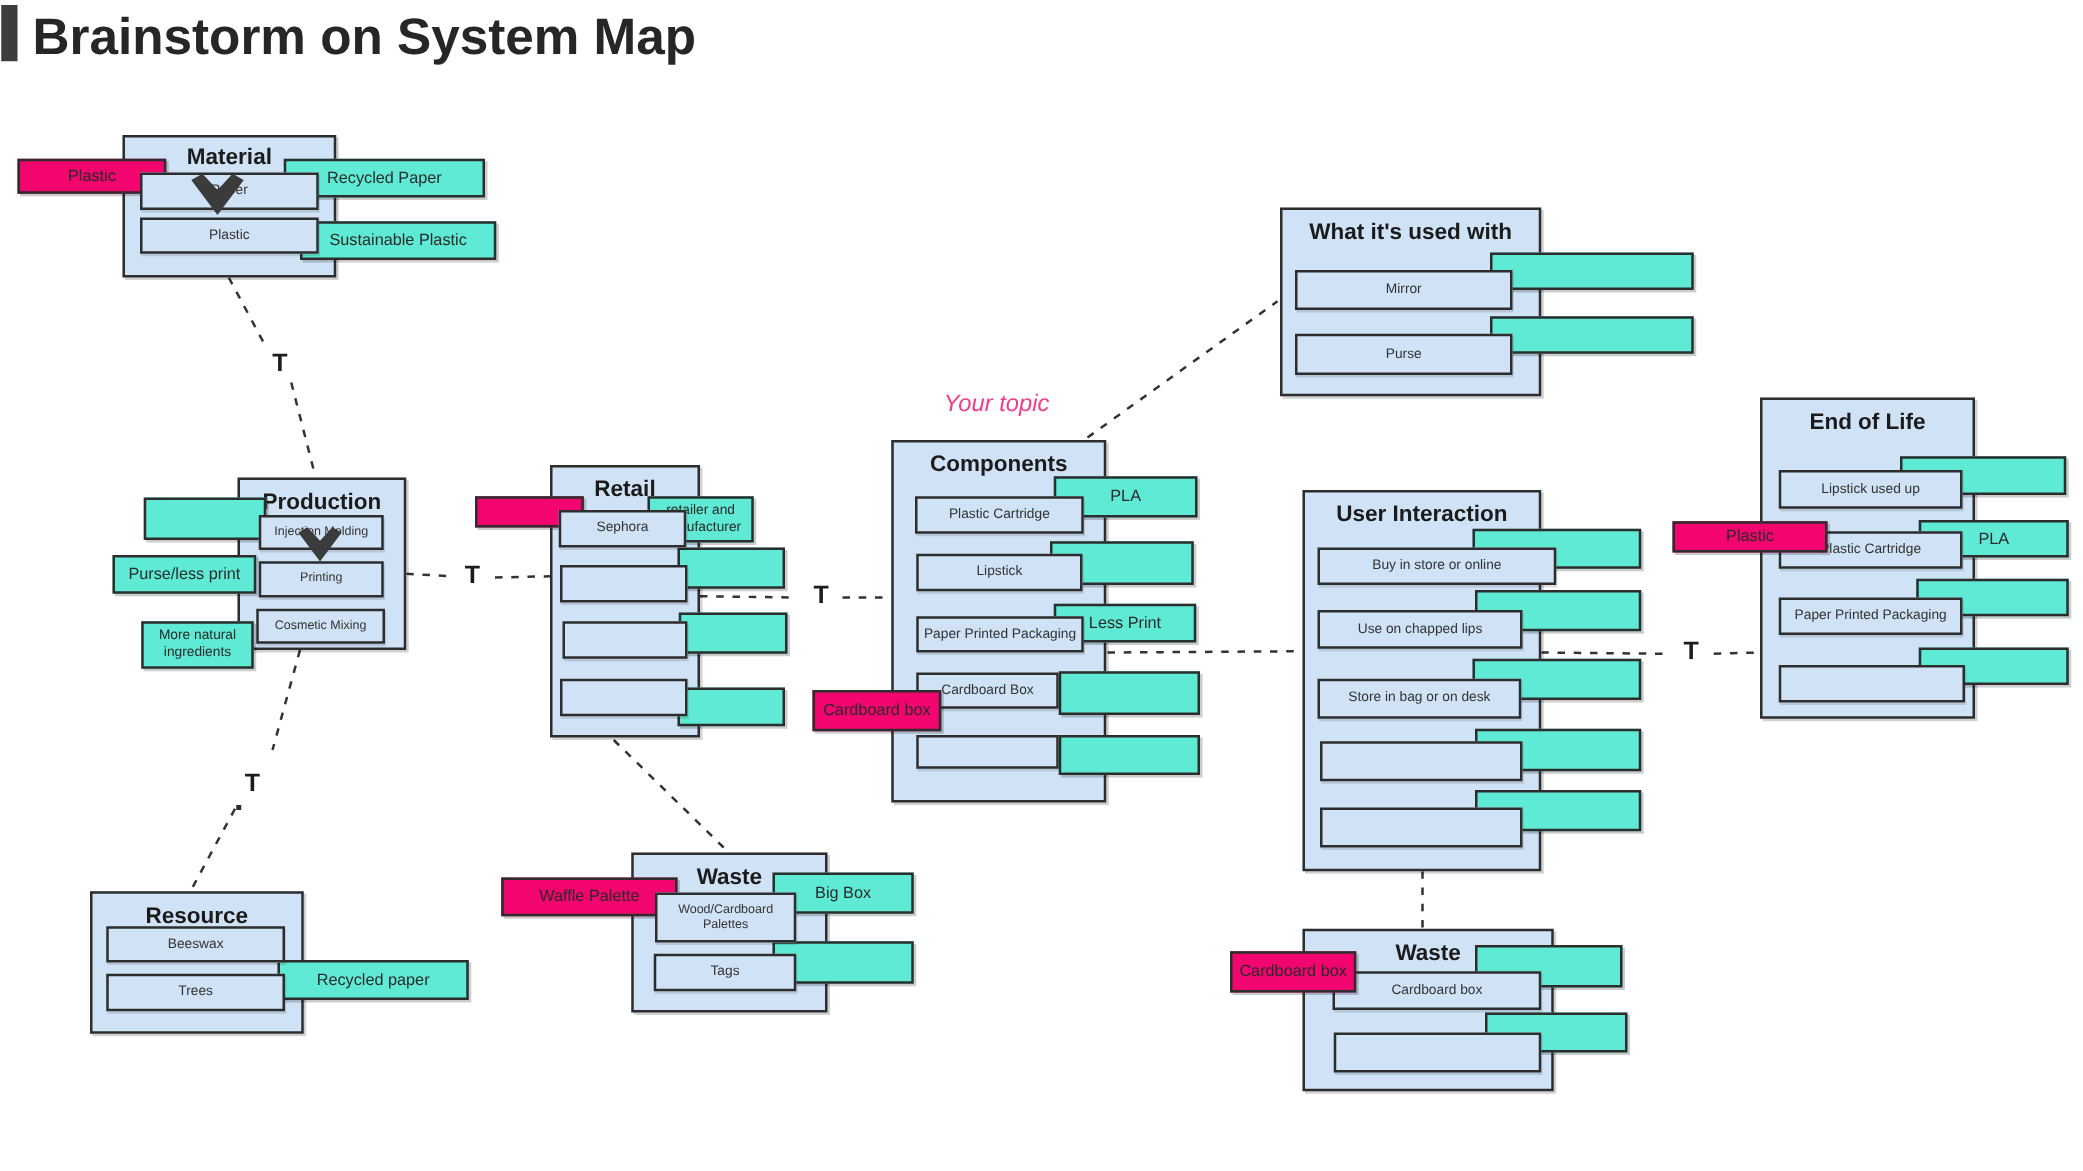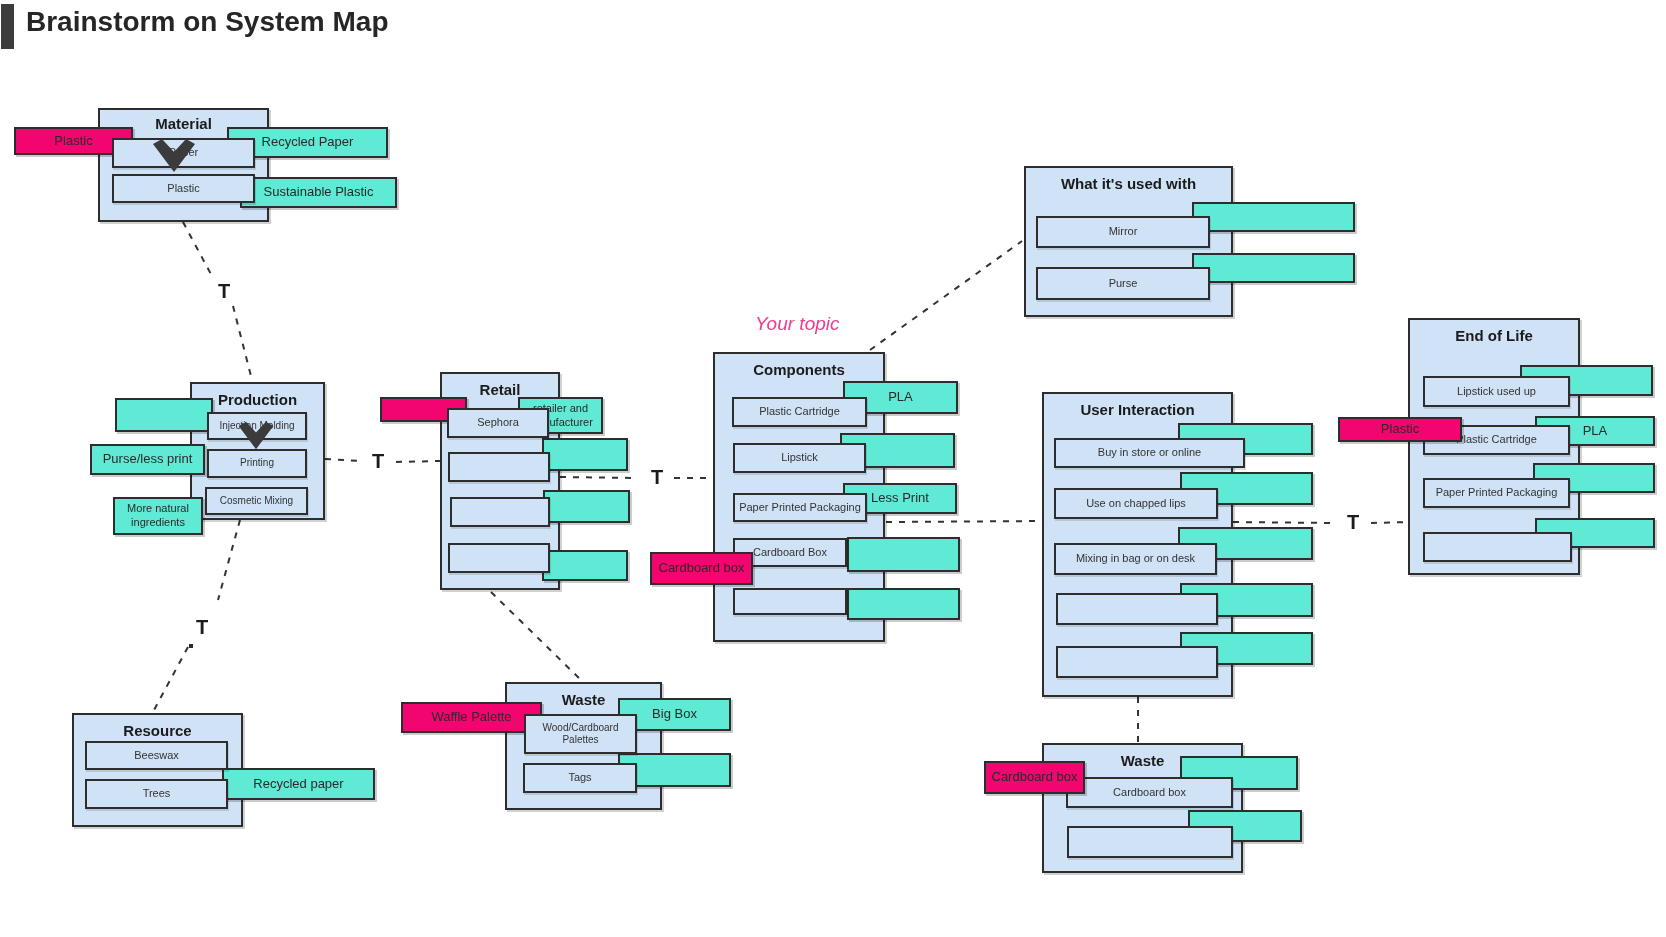--- a/index.html
+++ b/index.html
@@ -11,30 +11,30 @@
     background: #ffffff;
     font-family: "Liberation Sans", "DejaVu Sans", sans-serif;
     overflow: hidden;
   }
   .accent-bar {
     position: absolute; left:1px; top:4px; width:13px; height:45px;
     background:#3d3d3d; z-index:7;
   }
   .page-title {
     position:absolute; left:26px; top:6px;
-    font-size:28px; font-weight:bold; color:#262626; z-index:7;
+    font-size:41px; font-weight:bold; color:#262626; z-index:7;
     letter-spacing:0px;
   }
   .gbox {
     position:absolute; background:#cfe2f6; border:2px solid #2d2d2d;
     box-shadow:2px 2px 0 rgba(0,0,0,0.18); z-index:1;
   }
   .gtitle {
     position:absolute; left:0; right:0; top:7px; text-align:center;
-    font-weight:bold; font-size:15px; color:#1b1b1b;
+    font-weight:bold; font-size:18px; color:#1b1b1b;
   }
   .item {
     position:absolute; background:#cfe2f6; border:2px solid #2d2d2d;
     display:flex; align-items:center; justify-content:center; text-align:center;
     font-size:11px; color:#333333; z-index:3; line-height:1.25;
     box-shadow:1px 2px 0 rgba(0,0,0,0.12); padding:1px 3px;
   }
   .item.small { font-size:10px; }
   .note {
     position:absolute; border:2px solid #2d2d2d;
@@ -161,21 +161,21 @@
   <div class="item" style="left:1036px;top:216px;width:174px;height:32px">Mirror</div>
   <div class="item" style="left:1036px;top:267px;width:174px;height:33px">Purse</div>
   <div class="note green" style="left:1192px;top:202px;width:163px;height:30px"></div>
   <div class="note green" style="left:1192px;top:253px;width:163px;height:30px"></div>
 
   <div class="gbox" style="left:1042px;top:392px;width:191px;height:305px">
     <div class="gtitle">User Interaction</div>
   </div>
   <div class="item" style="left:1054px;top:438px;width:191px;height:30px">Buy in store or online</div>
   <div class="item" style="left:1054px;top:488px;width:164px;height:31px">Use on chapped lips</div>
-  <div class="item" style="left:1054px;top:543px;width:163px;height:32px">Mixing in bag or on desk</div>
+  <div class="item" style="left:1054px;top:543px;width:163px;height:32px">Store in bag or on desk</div>
   <div class="item" style="left:1056px;top:593px;width:162px;height:32px"></div>
   <div class="item" style="left:1056px;top:646px;width:162px;height:32px"></div>
   <div class="note green" style="left:1178px;top:423px;width:135px;height:32px"></div>
   <div class="note green" style="left:1180px;top:472px;width:133px;height:33px"></div>
   <div class="note green" style="left:1178px;top:527px;width:135px;height:33px"></div>
   <div class="note green" style="left:1180px;top:583px;width:133px;height:34px"></div>
   <div class="note green" style="left:1180px;top:632px;width:133px;height:33px"></div>
 
   <div class="gbox" style="left:1042px;top:743px;width:201px;height:130px">
     <div class="gtitle">Waste</div>

